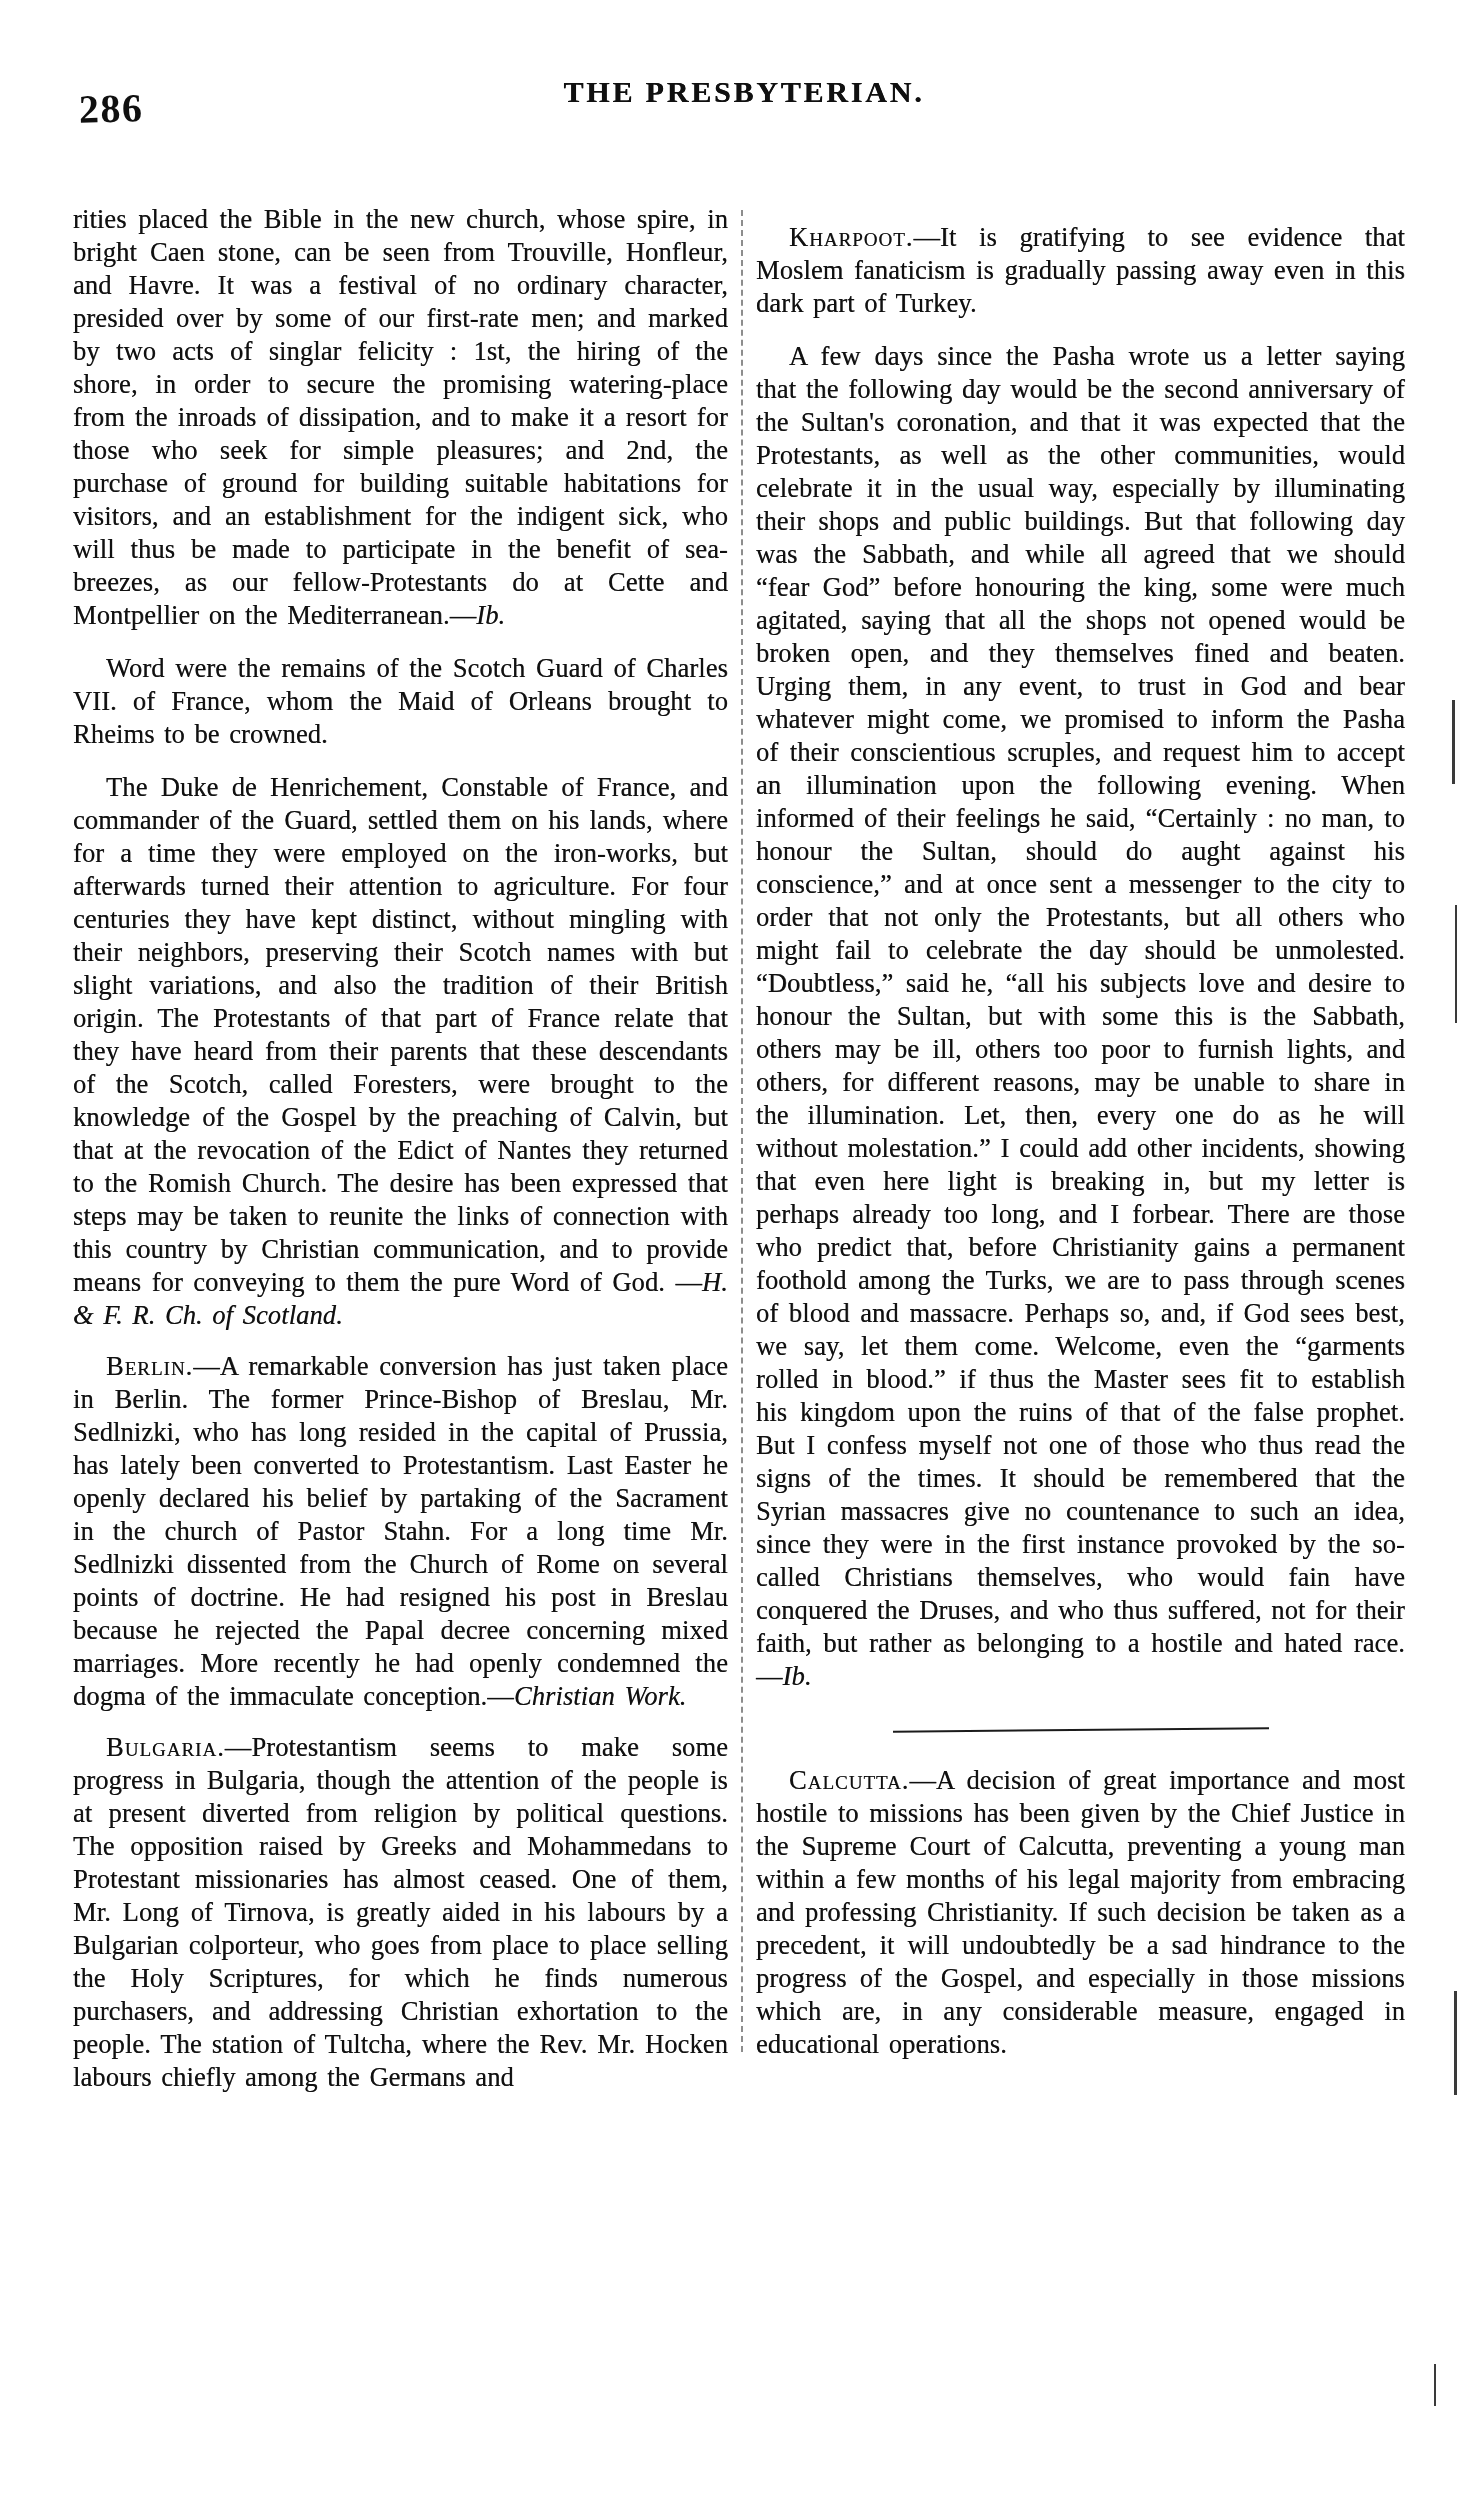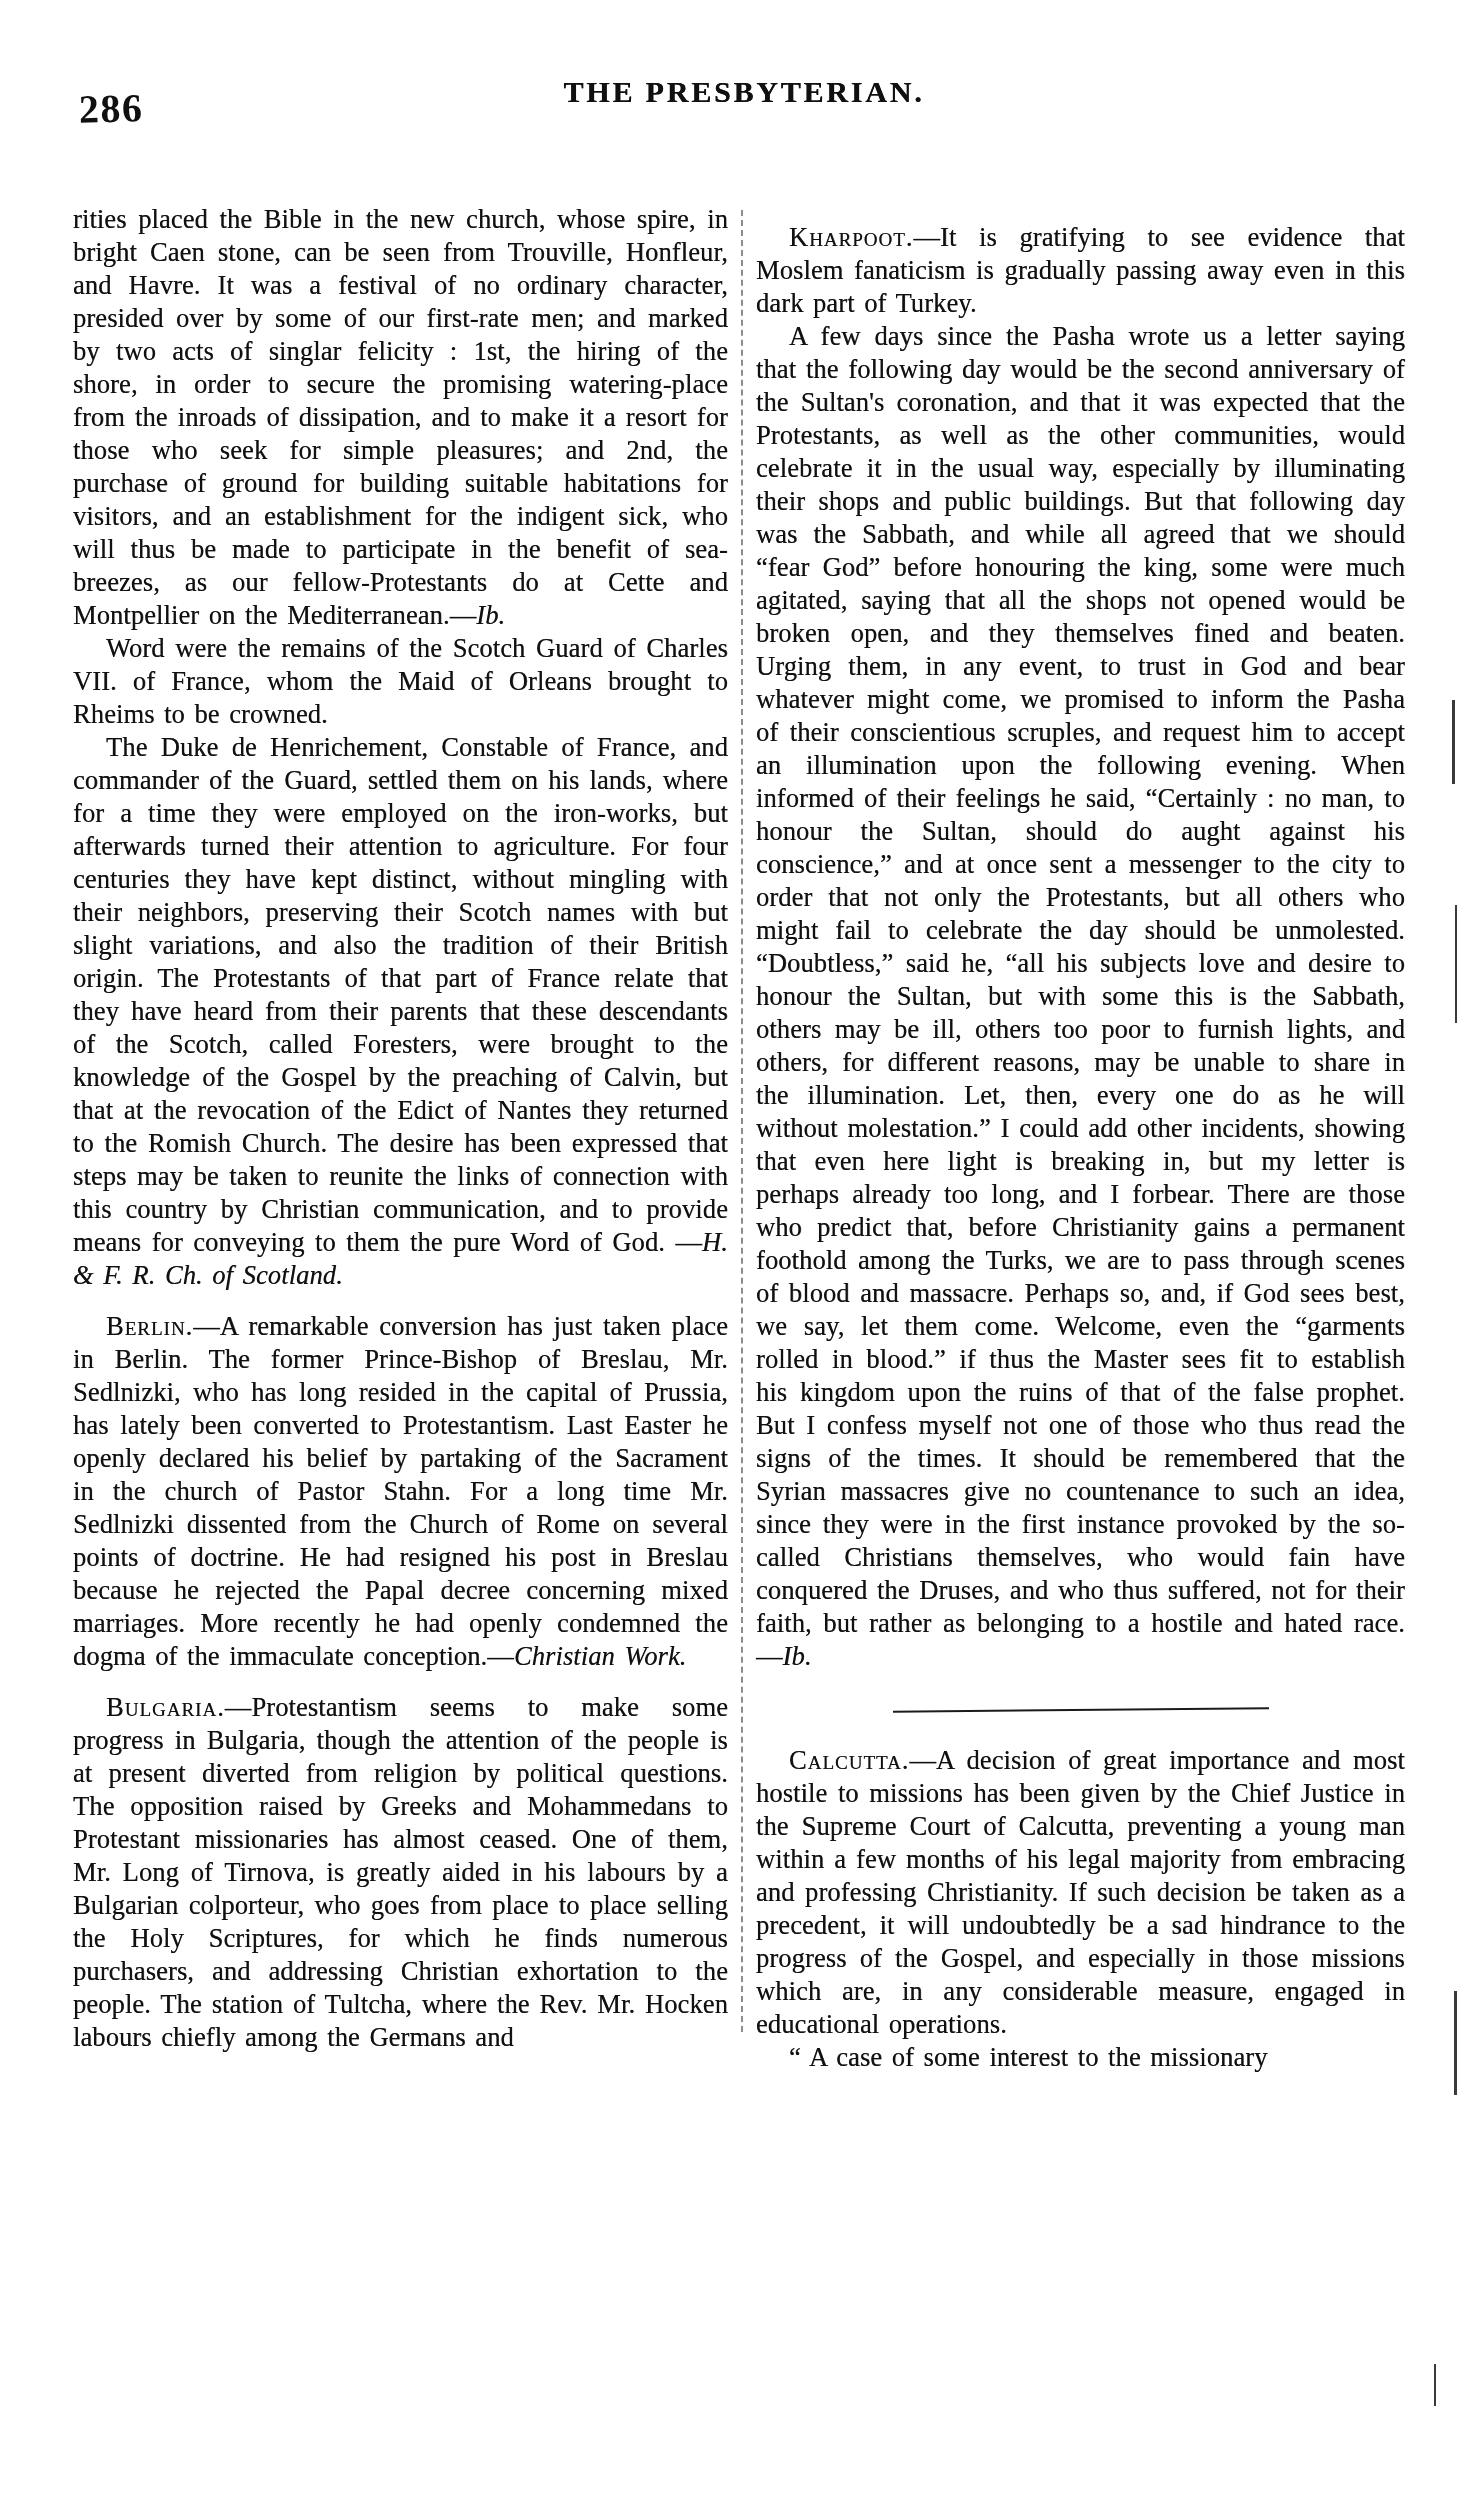--- a/index.html
+++ b/index.html
@@ -37,21 +37,21 @@
     word-spacing:2.8px;letter-spacing:0.1px;
     text-shadow:0.3px 0.3px 0 rgba(10,10,10,0.65);
   }
   .col-divider{
     justify-self:center;align-self:stretch;
     width:0;
     border-left:2.1px dashed #8d8d8d;
     margin-top:7px;margin-bottom:42px;
   }
   .col p{margin:0;}
-  .col p.indent{text-indent:33px;}
+  .col p.indent{text-indent:33px;margin-top:20px;}
   .col p.gap{margin-top:18px;}
   .seg-lead{font-variant:small-caps;letter-spacing:1px;}
   .seg-italic{font-style:italic;}
   .section-rule{
     width:376px;margin:36px auto 33px auto;
     border:0;border-top:2.8px solid #1b1b1b;
     transform:rotate(-0.5deg);
   }
   
   .artifact{position:absolute;background:#3a3a3a;}
@@ -77,21 +77,20 @@
         <p class="indent"><span class="seg-normal">The Duke de Henrichement, Constable of France, and commander of the Guard, settled them on his lands, where for a time they were employed on the iron-works, but afterwards turned their attention to agriculture.  For four centuries they have kept distinct, without mingling with their neighbors, preserving their Scotch names with but slight variations, and also the tradition of their British origin.  The Protestants of that part of France relate that they have heard from their parents that these descendants of the Scotch, called Foresters, were brought to the knowledge of the Gospel by the preaching of Calvin, but that at the revocation of the Edict of Nantes they returned to the Romish Church.  The desire has been expressed that steps may be taken to reunite the links of connection with this country by Christian communication, and to provide means for conveying to them the pure Word of God. —</span><span class="seg-italic">H. &amp; F. R. Ch. of Scotland.</span></p>
         <p class="indent gap"><span class="seg-lead">Berlin.</span><span class="seg-normal">—A remarkable conversion has just taken place in Berlin.  The former Prince-Bishop of Breslau, Mr. Sedlnizki, who has long resided in the capital of Prussia, has lately been converted to Protestantism.  Last Easter he openly declared his belief by partaking of the Sacrament in the church of Pastor Stahn.  For a long time Mr. Sedlnizki dissented from the Church of Rome on several points of doctrine.  He had resigned his post in Breslau because he rejected the Papal decree concerning mixed marriages.  More recently he had openly condemned the dogma of the immaculate conception.—</span><span class="seg-italic">Christian Work.</span></p>
         <p class="indent gap"><span class="seg-lead">Bulgaria.</span><span class="seg-normal">—Protestantism seems to make some progress in Bulgaria, though the attention of the people is at present diverted from religion by political questions.  The opposition raised by Greeks and Mohammedans to Protestant missionaries has almost ceased.  One of them, Mr. Long of Tirnova, is greatly aided in his labours by a Bulgarian colporteur, who goes from place to place selling the Holy Scriptures, for which he finds numerous purchasers, and addressing Christian exhortation to the people.  The station of Tultcha, where the Rev. Mr. Hocken labours chiefly among the Germans and</span></p>
       </div>
     <div class="col-divider"></div>
     <div class="col">
         <p class="indent gap"><span class="seg-lead">Kharpoot.</span><span class="seg-normal">—It is gratifying to see evidence that Moslem fanaticism is gradually passing away even in this dark part of Turkey.</span></p>
         <p class="indent"><span class="seg-normal">A few days since the Pasha wrote us a letter saying that the following day would be the second anniversary of the Sultan's coronation, and that it was expected that the Protestants, as well as the other communities, would celebrate it in the usual way, especially by illuminating their shops and public buildings.  But that following day was the Sabbath, and while all agreed that we should “fear God” before honouring the king, some were much agitated, saying that all the shops not opened would be broken open, and they themselves fined and beaten.  Urging them, in any event, to trust in God and bear whatever might come, we promised to inform the Pasha of their conscientious scruples, and request him to accept an illumination upon the following evening.  When informed of their feelings he said, “Certainly : no man, to honour the Sultan, should do aught against his conscience,” and at once sent a messenger to the city to order that not only the Protestants, but all others who might fail to celebrate the day should be unmolested.  “Doubtless,” said he, “all his subjects love and desire to honour the Sultan, but with some this is the Sabbath, others may be ill, others too poor to furnish lights, and others, for different reasons, may be unable to share in the illumination.  Let, then, every one do as he will without molestation.”  I could add other incidents, showing that even here light is breaking in, but my letter is perhaps already too long, and I forbear.  There are those who predict that, before Christianity gains a permanent foothold among the Turks, we are to pass through scenes of blood and massacre.  Perhaps so, and, if God sees best, we say, let them come.  Welcome, even the “garments rolled in blood.” if thus the Master sees fit to establish his kingdom upon the ruins of that of the false prophet.  But I confess myself not one of those who thus read the signs of the times.  It should be remembered that the Syrian massacres give no countenance to such an idea, since they were in the first instance provoked by the so-called Christians themselves, who would fain have conquered the Druses, and who thus suffered, not for their faith, but rather as belonging to a hostile and hated race.—</span><span class="seg-italic">Ib.</span></p>
         <hr class="section-rule">
         <p class="indent"><span class="seg-lead">Calcutta.</span><span class="seg-normal">—A decision of great importance and most hostile to missions has been given by the Chief Justice in the Supreme Court of Calcutta, preventing a young man within a few months of his legal majority from embracing and professing Christianity.  If such decision be taken as a precedent, it will undoubtedly be a sad hindrance to the progress of the Gospel, and especially in those missions which are, in any considerable measure, engaged in educational operations.</span></p>
-        <p class="indent"><span class="seg-normal">“ A case of some interest to the missionary</span></p>
       </div>
   </div>
 
   <div class="artifact a1"></div>
   <div class="artifact a2"></div>
   <div class="artifact a3"></div>
   <div class="artifact a4"></div>
 
 </div>
 

